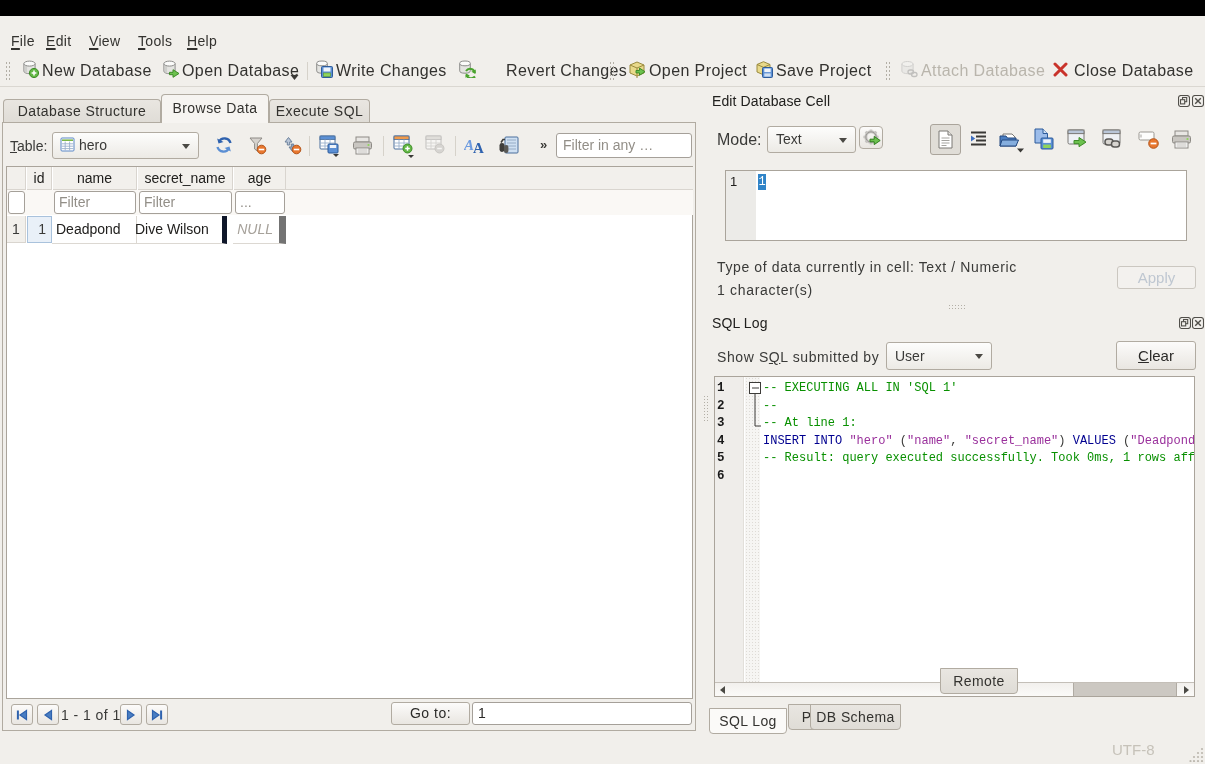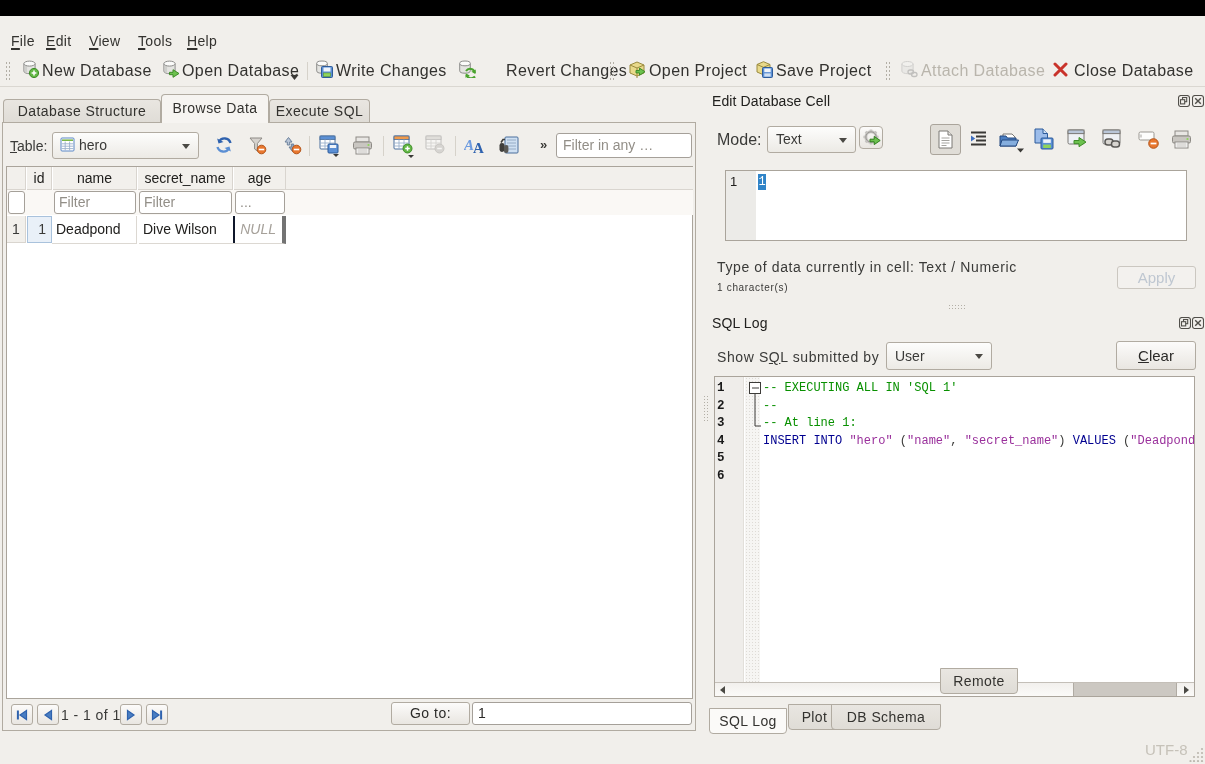--- a/index.html
+++ b/index.html
@@ -226,22 +226,22 @@
 <div class="gh" style="left:286px;top:167px;width:407px;border-right:none"></div>
 <div class="abs" style="left:7px;top:190px;width:686px;height:25px;background:#faf8f5"></div>
 <div class="input" style="left:8px;top:191px;width:17px;height:23px"></div>
 <div class="input" style="left:54px;top:191px;width:82px;height:23px;line-height:21px;padding-left:4px"><span class="ph">Filter</span></div>
 <div class="input" style="left:139px;top:191px;width:93px;height:23px;line-height:21px;padding-left:4px"><span class="ph">Filter</span></div>
 <div class="input" style="left:235px;top:191px;width:50px;height:23px;line-height:21px;padding-left:4px"><span class="ph">...</span></div>
 
 <div class="abs" style="left:7px;top:216px;width:19px;height:27px;background:#f2f0ec;border-right:1px solid #d9d5cf;border-bottom:1px solid #d9d5cf;font-size:14px;line-height:27px;text-align:center">1</div>
 <div class="abs" style="left:27px;top:216px;width:25px;height:27px;background:#e9f0f8;border:1px solid #a9c2dc;font-size:14px;line-height:25px;text-align:right;padding-right:5px">1</div>
 <div class="gcell" style="left:52px;top:216px;width:85px;height:28px;padding-left:4px;border-right:1px solid #dcd8d2;border-bottom:1px solid #dcd8d2">Deadpond</div>
-<div class="gcell" style="left:139px;top:216px;width:96px;height:28px;padding-left:4px;border-right:2px solid #0f172a;border-bottom:1px solid #dcd8d2">Dive Wilson</div>
-<div class="gcell" style="left:233px;top:216px;width:53px;height:28px;padding-right:6px;text-align:right;color:#a6a19a;font-style:italic;border-right:4px solid #737373;border-bottom:1px solid #dcd8d2">NULL</div>
+<div class="gcell" style="left:131px;top:216px;width:96px;height:28px;padding-left:4px;border-right:5px solid #0f172a;border-bottom:1px solid #dcd8d2">Dive Wilson</div>
+<div class="gcell" style="left:233px;top:216px;width:53px;height:28px;padding-right:6px;text-align:right;color:#a6a19a;font-style:italic;border-right:7px solid #737373;border-bottom:1px solid #dcd8d2">NULL</div>
 
 <div class="navbtn" style="left:11px;width:22px">
         <svg width="13" height="12">
           <path d="M2.4 1.5 v9" stroke="#2e62ae" stroke-width="2"></path>
           <path d="M11 1.5 L4.5 6 L11 10.5 Z" stroke="#2e62ae" fill="#4a7ec2" stroke-width="1.2"></path>
         </svg>
       </div>
 <div class="navbtn" style="left:37px;width:22px">
         <svg width="11" height="12">
           <path d="M9 1.5 L2.5 6 L9 10.5 Z" stroke="#2e62ae" fill="#4a7ec2" stroke-width="1.2"></path>
@@ -337,21 +337,21 @@
       <path d="M5.5 14 h10 M5.5 16 h10" stroke="#b5b2ad" stroke-width=".9"></path>
       <circle cx="16.5" cy="9" r="1.1" fill="#8fd45b"></circle>
     </svg>
 
 <div class="abs" style="left:725px;top:170px;width:462px;height:71px;border:1px solid #aaa49b;background:#fff">
   <div style="position:absolute;left:0;top:0;width:30px;height:69px;background:#ecebe8"></div>
   <span style="position:absolute;left:4px;top:3px;font-size:13px;color:#21201e">1</span>
   <span style="position:absolute;left:32px;top:3px;width:8px;height:16px;background:#3084c8;color:#fff;font-family:'Liberation Mono',monospace;font-size:12px;text-align:center;line-height:16px">1</span>
 </div>
 <span class="abs" style="left:717px;top:259px;font-size:14px;letter-spacing:.62px">Type of data currently in cell: Text / Numeric</span>
-<span class="abs" style="left:717px;top:282px;font-size:10px;letter-spacing:.68px">1 character(s)</span>
+<span class="abs" style="left:717px;top:282px;font-size:14px;letter-spacing:.68px">1 character(s)</span>
 <div class="abs" style="left:1117px;top:266px;width:79px;height:23px;background:#f3f1ee;border:1px solid #cbc7c0;border-radius:3px;text-align:center;line-height:21px;font-size:15px;color:#bfc7d1">Apply</div>
 
 <div class="docktitle" style="left:712px;top:315px">SQL Log</div>
 <svg class="abs" style="left:1179px;top:317px" width="12" height="12">
       <rect x="0.5" y="0.5" width="11" height="11" rx="2.5" fill="none" stroke="#514f4a" stroke-width="1.1"></rect>
       <rect x="4.5" y="2.5" width="4.2" height="4.2" fill="none" stroke="#514f4a" stroke-width="1.1"></rect>
       <rect x="2.5" y="4.7" width="4.2" height="4.2" fill="#f1efeb" stroke="#514f4a" stroke-width="1.1"></rect>
     </svg>
 <svg class="abs" style="left:1192px;top:317px" width="12" height="12">
       <rect x="0.5" y="0.5" width="11" height="11" rx="2.5" fill="none" stroke="#514f4a" stroke-width="1.1"></rect>
@@ -378,38 +378,39 @@
   <svg style="position:absolute;left:33px;top:4px" width="30" height="50">
         <rect x="1.5" y="1.5" width="11" height="11" fill="#fff" stroke="#3c3b38" stroke-width="1"></rect>
         <line x1="4" y1="7" x2="11" y2="7" stroke="#3c3b38" stroke-width="1"></line>
         <line x1="7" y1="13" x2="7" y2="45" stroke="#3c3b38" stroke-width="1"></line>
         <line x1="7" y1="45" x2="13" y2="45" stroke="#3c3b38" stroke-width="1"></line>
       </svg>
   <div class="cl grn" style="top:3px">-- EXECUTING ALL IN 'SQL 1'</div>
   <div class="cl grn" style="top:20.5px">--</div>
   <div class="cl grn" style="top:38px">-- At line 1:</div>
   <div class="cl" style="top:55.5px"><span class="nav">INSERT INTO</span> <span class="pur">"hero"</span> (<span class="pur">"name"</span>, <span class="pur">"secret_name"</span>) <span class="nav">VALUES</span> (<span class="pur">"Deadpond</span></div>
+  <div class="cl grn" style="top:73px">-- Result: query executed successfully. Took 0ms, 1 rows aff</div>
 
   <div style="position:absolute;left:0;top:305px;width:479px;height:14px;background:linear-gradient(#f2f0ed,#fbfaf8);border-top:1px solid #c4bfb8">
     <svg style="position:absolute;left:4px;top:3px" width="8" height="8">
           <path d="M6 0 L1 4 L6 8 Z" fill="#4a4944"></path>
         </svg>
     <svg style="position:absolute;right:4px;top:3px" width="8" height="8">
           <path d="M2 0 L7 4 L2 8 Z" fill="#4a4944"></path>
         </svg>
     <div style="position:absolute;left:358px;top:0;width:104px;height:14px;background:#ccc8c2;border-left:1px solid #b0aba3;border-right:1px solid #b0aba3"></div>
   </div>
 </div>
 
 <div class="btab active" style="left:709px;top:708px;width:78px;height:26px;line-height:25px;z-index:2">SQL Log</div>
 <div class="btab" style="left:788px;top:704px;width:53px;height:26px;line-height:24px">Plot</div>
-<div class="btab" style="left:831px;top:704px;width:110px;height:26px;line-height:24px">DB Schema</div>
+<div class="btab" style="left:810px;top:704px;width:91px;height:26px;line-height:24px">DB Schema</div>
 <div class="btab" style="left:940px;top:668px;width:78px;height:26px;line-height:24px">Remote</div>
 
-<span class="abs" style="left:1145px;top:741px;font-size:15px;color:#c6c2b9">UTF-8</span>
+<span class="abs" style="left:1112px;top:741px;font-size:15px;color:#c6c2b9">UTF-8</span>
 
 <svg class="abs" style="left:1189px;top:747px" width="15" height="15">
       <g fill="#bcb8af">
         <circle cx="13" cy="2" r="1.1"></circle>
         <circle cx="9" cy="6" r="1.1"></circle>
         <circle cx="13" cy="6" r="1.1"></circle>
         <circle cx="5" cy="10" r="1.1"></circle>
         <circle cx="9" cy="10" r="1.1"></circle>
         <circle cx="13" cy="10" r="1.1"></circle>
         <circle cx="1.5" cy="14" r="1.1"></circle>

